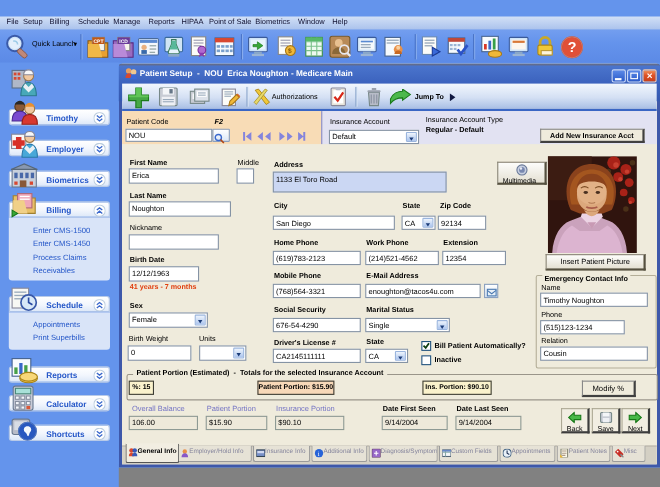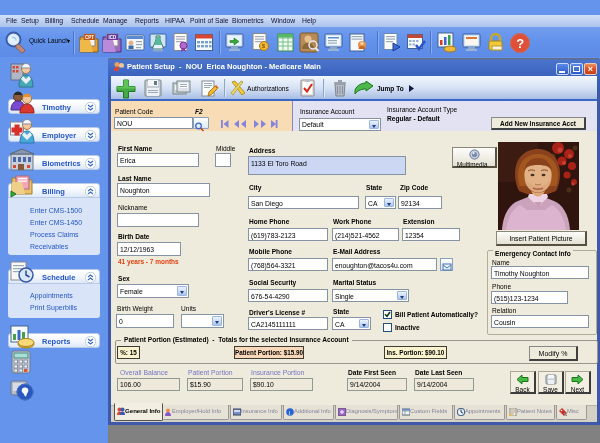--- a/index.html
+++ b/index.html
@@ -234,20 +234,34 @@
           <circle cx="5.5" cy="5.5" r="5.2" fill="#fff" stroke="#bcd"></circle>
           <path d="M3 5l2.5-2L8 5M3 8l2.5-2L8 8" fill="none" stroke="#3a68cc" stroke-width="1.2"></path>
         </svg>
       </div>
  <div class="sbody" style="top:227px;height:34px">
         <div style="top:8px">Appointments</div>
         <div style="top:20px">Print Superbills</div>
       </div>
  <div class="sbh" style="top:276px">
         <span>Reports</span>
+        <svg style="position:absolute;right:3px;top:2px" width="11" height="11">
+          <circle cx="5.5" cy="5.5" r="5.2" fill="#fff" stroke="#bcd"></circle>
+          <path d="M3 3l2.5 2L8 3M3 6l2.5 2L8 6" fill="none" stroke="#3a68cc" stroke-width="1.2"></path>
+        </svg>
+      </div>
+ <div class="sbh" style="top:302px">
+        <span>Calculator</span>
+        <svg style="position:absolute;right:3px;top:2px" width="11" height="11">
+          <circle cx="5.5" cy="5.5" r="5.2" fill="#fff" stroke="#bcd"></circle>
+          <path d="M3 3l2.5 2L8 3M3 6l2.5 2L8 6" fill="none" stroke="#3a68cc" stroke-width="1.2"></path>
+        </svg>
+      </div>
+ <div class="sbh" style="top:329px">
+        <span>Shortcuts</span>
         <svg style="position:absolute;right:3px;top:2px" width="11" height="11">
           <circle cx="5.5" cy="5.5" r="5.2" fill="#fff" stroke="#bcd"></circle>
           <path d="M3 3l2.5 2L8 3M3 6l2.5 2L8 6" fill="none" stroke="#3a68cc" stroke-width="1.2"></path>
         </svg>
       </div>
  <svg class="a" style="left:9px;top:5px" width="28" height="26" viewBox="0 0 28 26">
         <rect x="2" y="2" width="12" height="16" fill="#b0b8c8" stroke="#607088"></rect>
         <g fill="#d84830">
           <rect x="3.5" y="4" width="2.5" height="2.5"></rect>
           <rect x="7" y="4" width="2.5" height="2.5"></rect>

